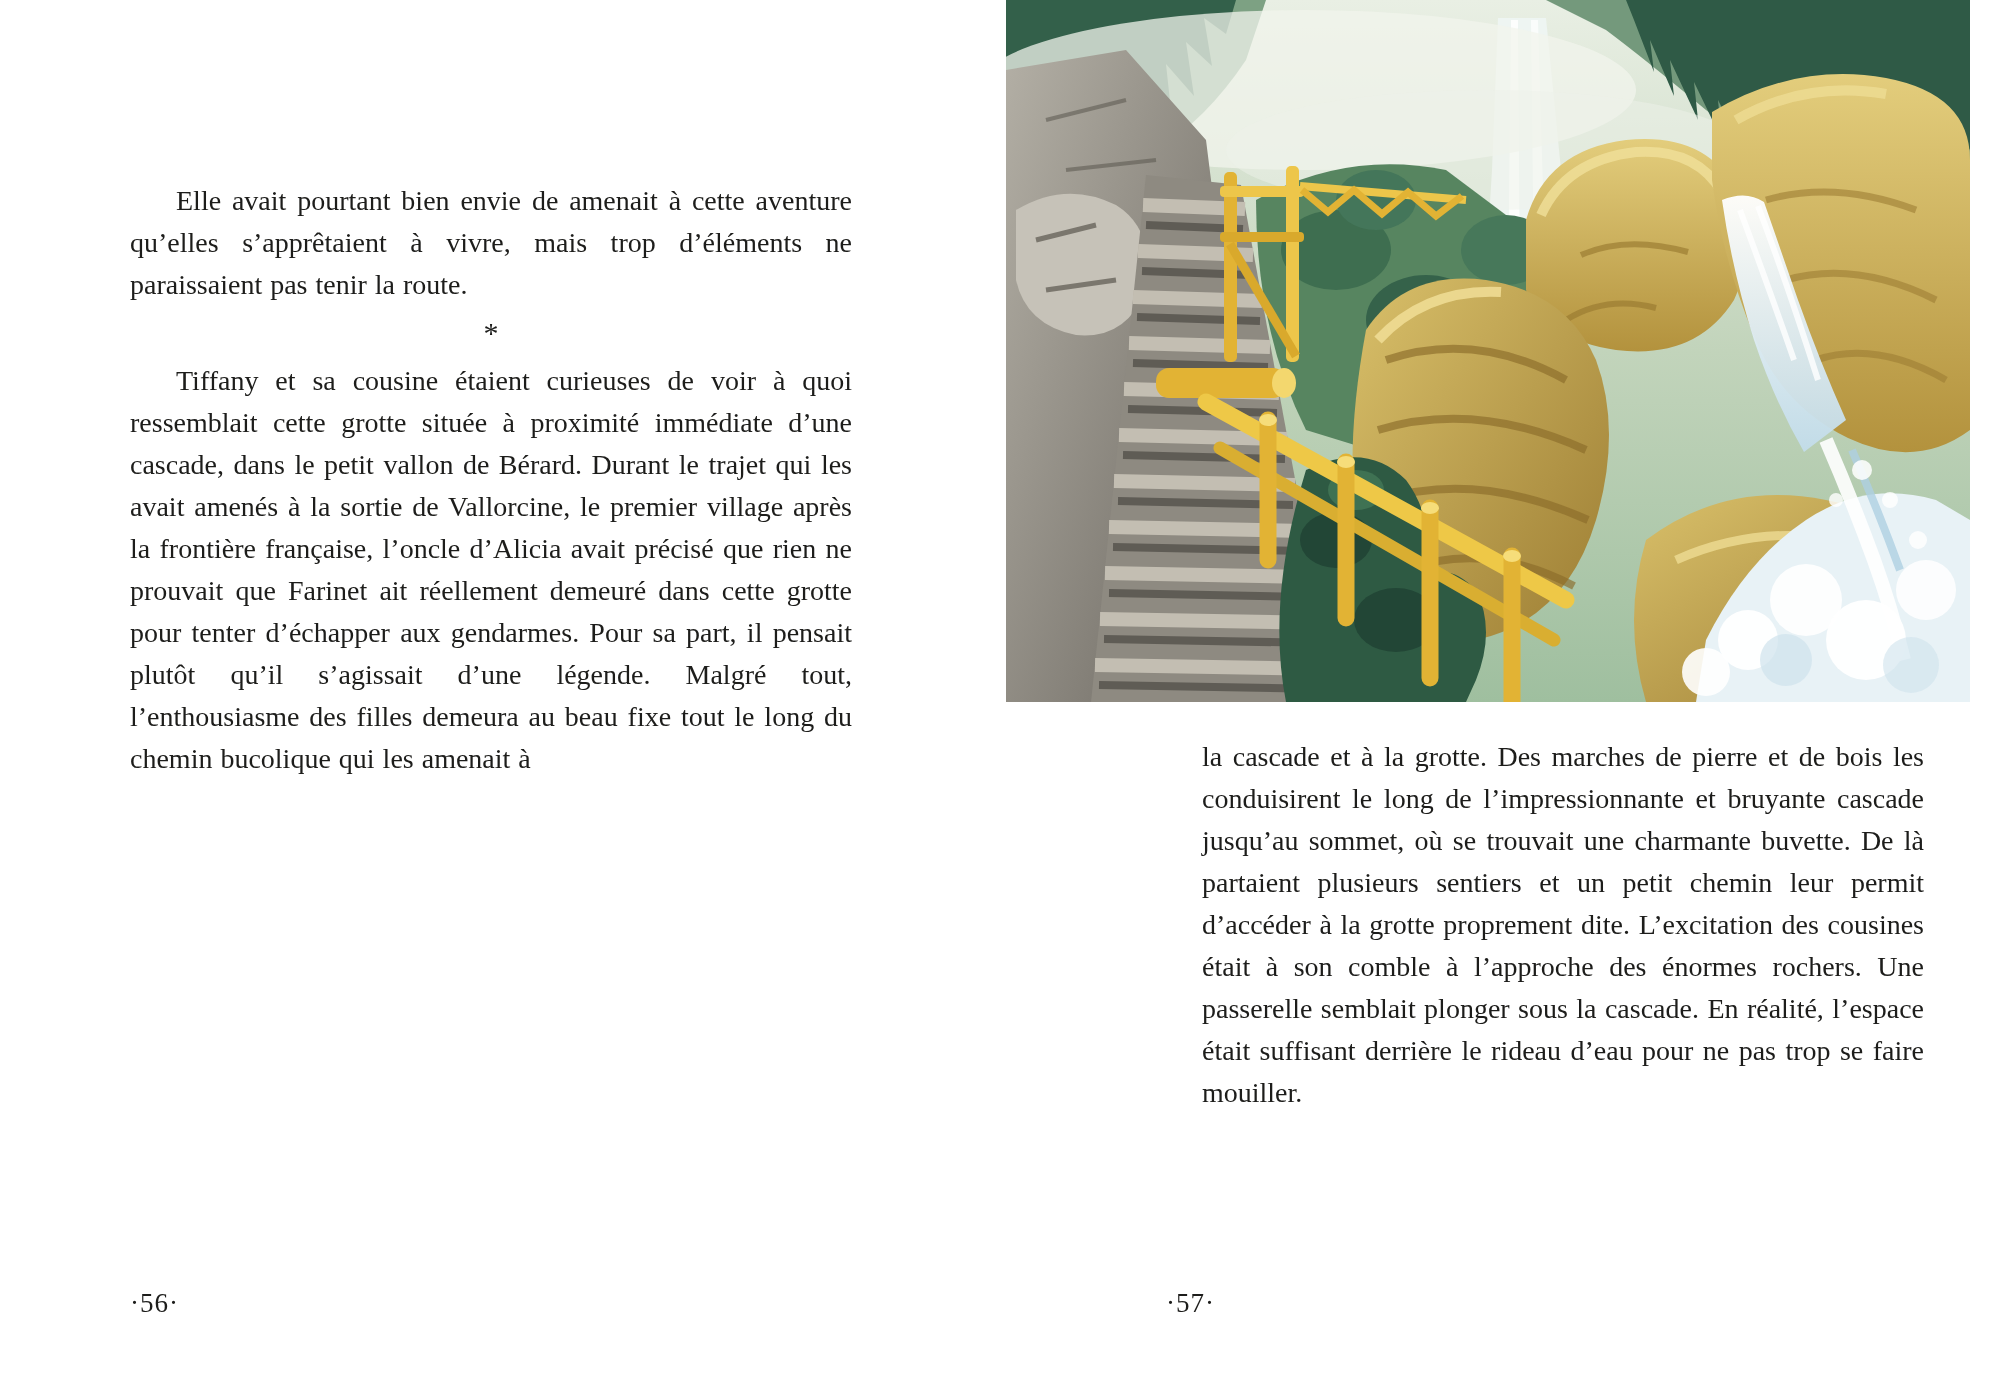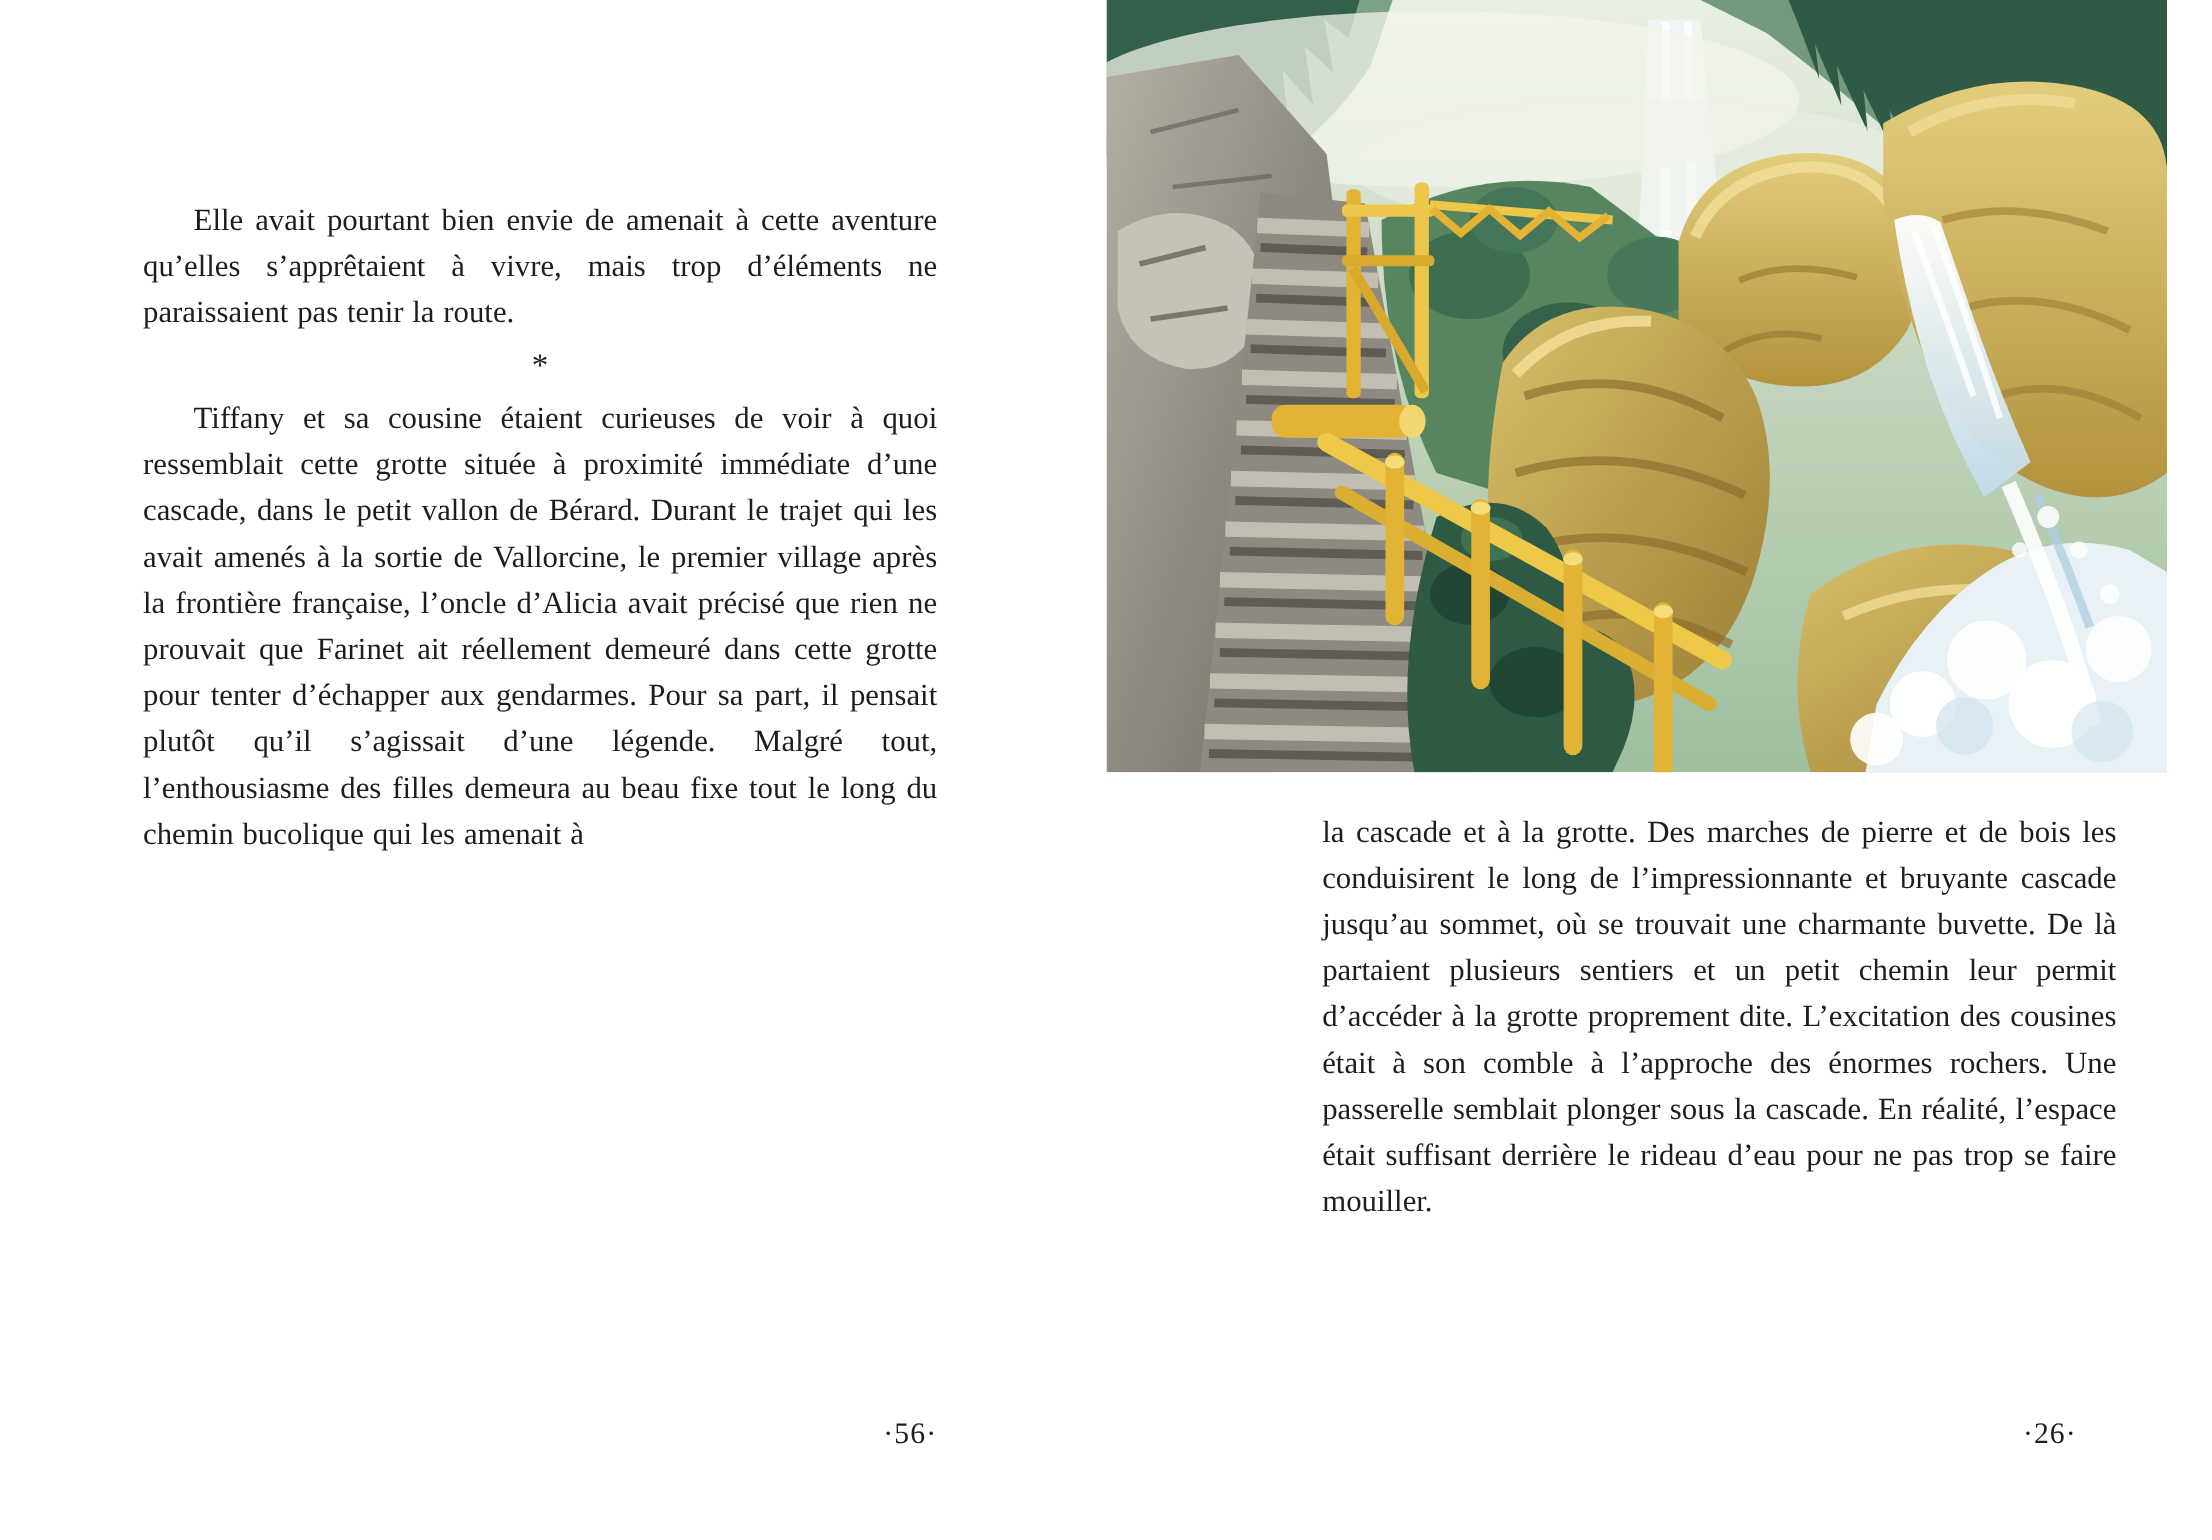--- a/index.html
+++ b/index.html
@@ -28,21 +28,21 @@
   .separator {
     text-align: center;
     font-size: 30px;
     line-height: 42px;
     margin: 6px 0 6px 0;
   }
   .page-number {
     position: absolute;
     top: 1288px;
     width: 722px;
-    text-align: right;
+    text-align: left;
     font-size: 27px;
     letter-spacing: 1px;
   }
   .pn-left  { left: 130px; }
   .pn-right { left: 1166px; }
   .illustration {
     position: absolute;
     left: 1006px; top: 0;
     width: 964px; height: 702px;
     margin: 0; padding: 0;
@@ -223,16 +223,16 @@
           <ellipse cx="340" cy="462" rx="9" ry="6" fill="#f6dd7a"></ellipse>
           <ellipse cx="424" cy="508" rx="9" ry="6" fill="#f6dd7a"></ellipse>
           <ellipse cx="506" cy="556" rx="9" ry="6" fill="#f6dd7a"></ellipse>
         </g>
       </svg>
     </figure>
 
     <div class="text-block right-text">
       <p class="para">la cascade et à la grotte. Des marches de pierre et de bois les conduisirent le long de l’impressionnante et bruyante cascade jusqu’au sommet, où se trouvait une charmante buvette. De là partaient plusieurs sentiers et un petit chemin leur permit d’accéder à la grotte proprement dite. L’excitation des cousines était à son comble à l’approche des énormes rochers. Une passerelle semblait plonger sous la cascade. En réalité, l’espace était suffisant derrière le rideau d’eau pour ne pas trop se faire mouiller.</p>
     </div>
-    <div class="page-number pn-right">·26·</div>
+    <div class="page-number pn-right">·57·</div>
   </section>
 
 </div>
 
 </body></html>

